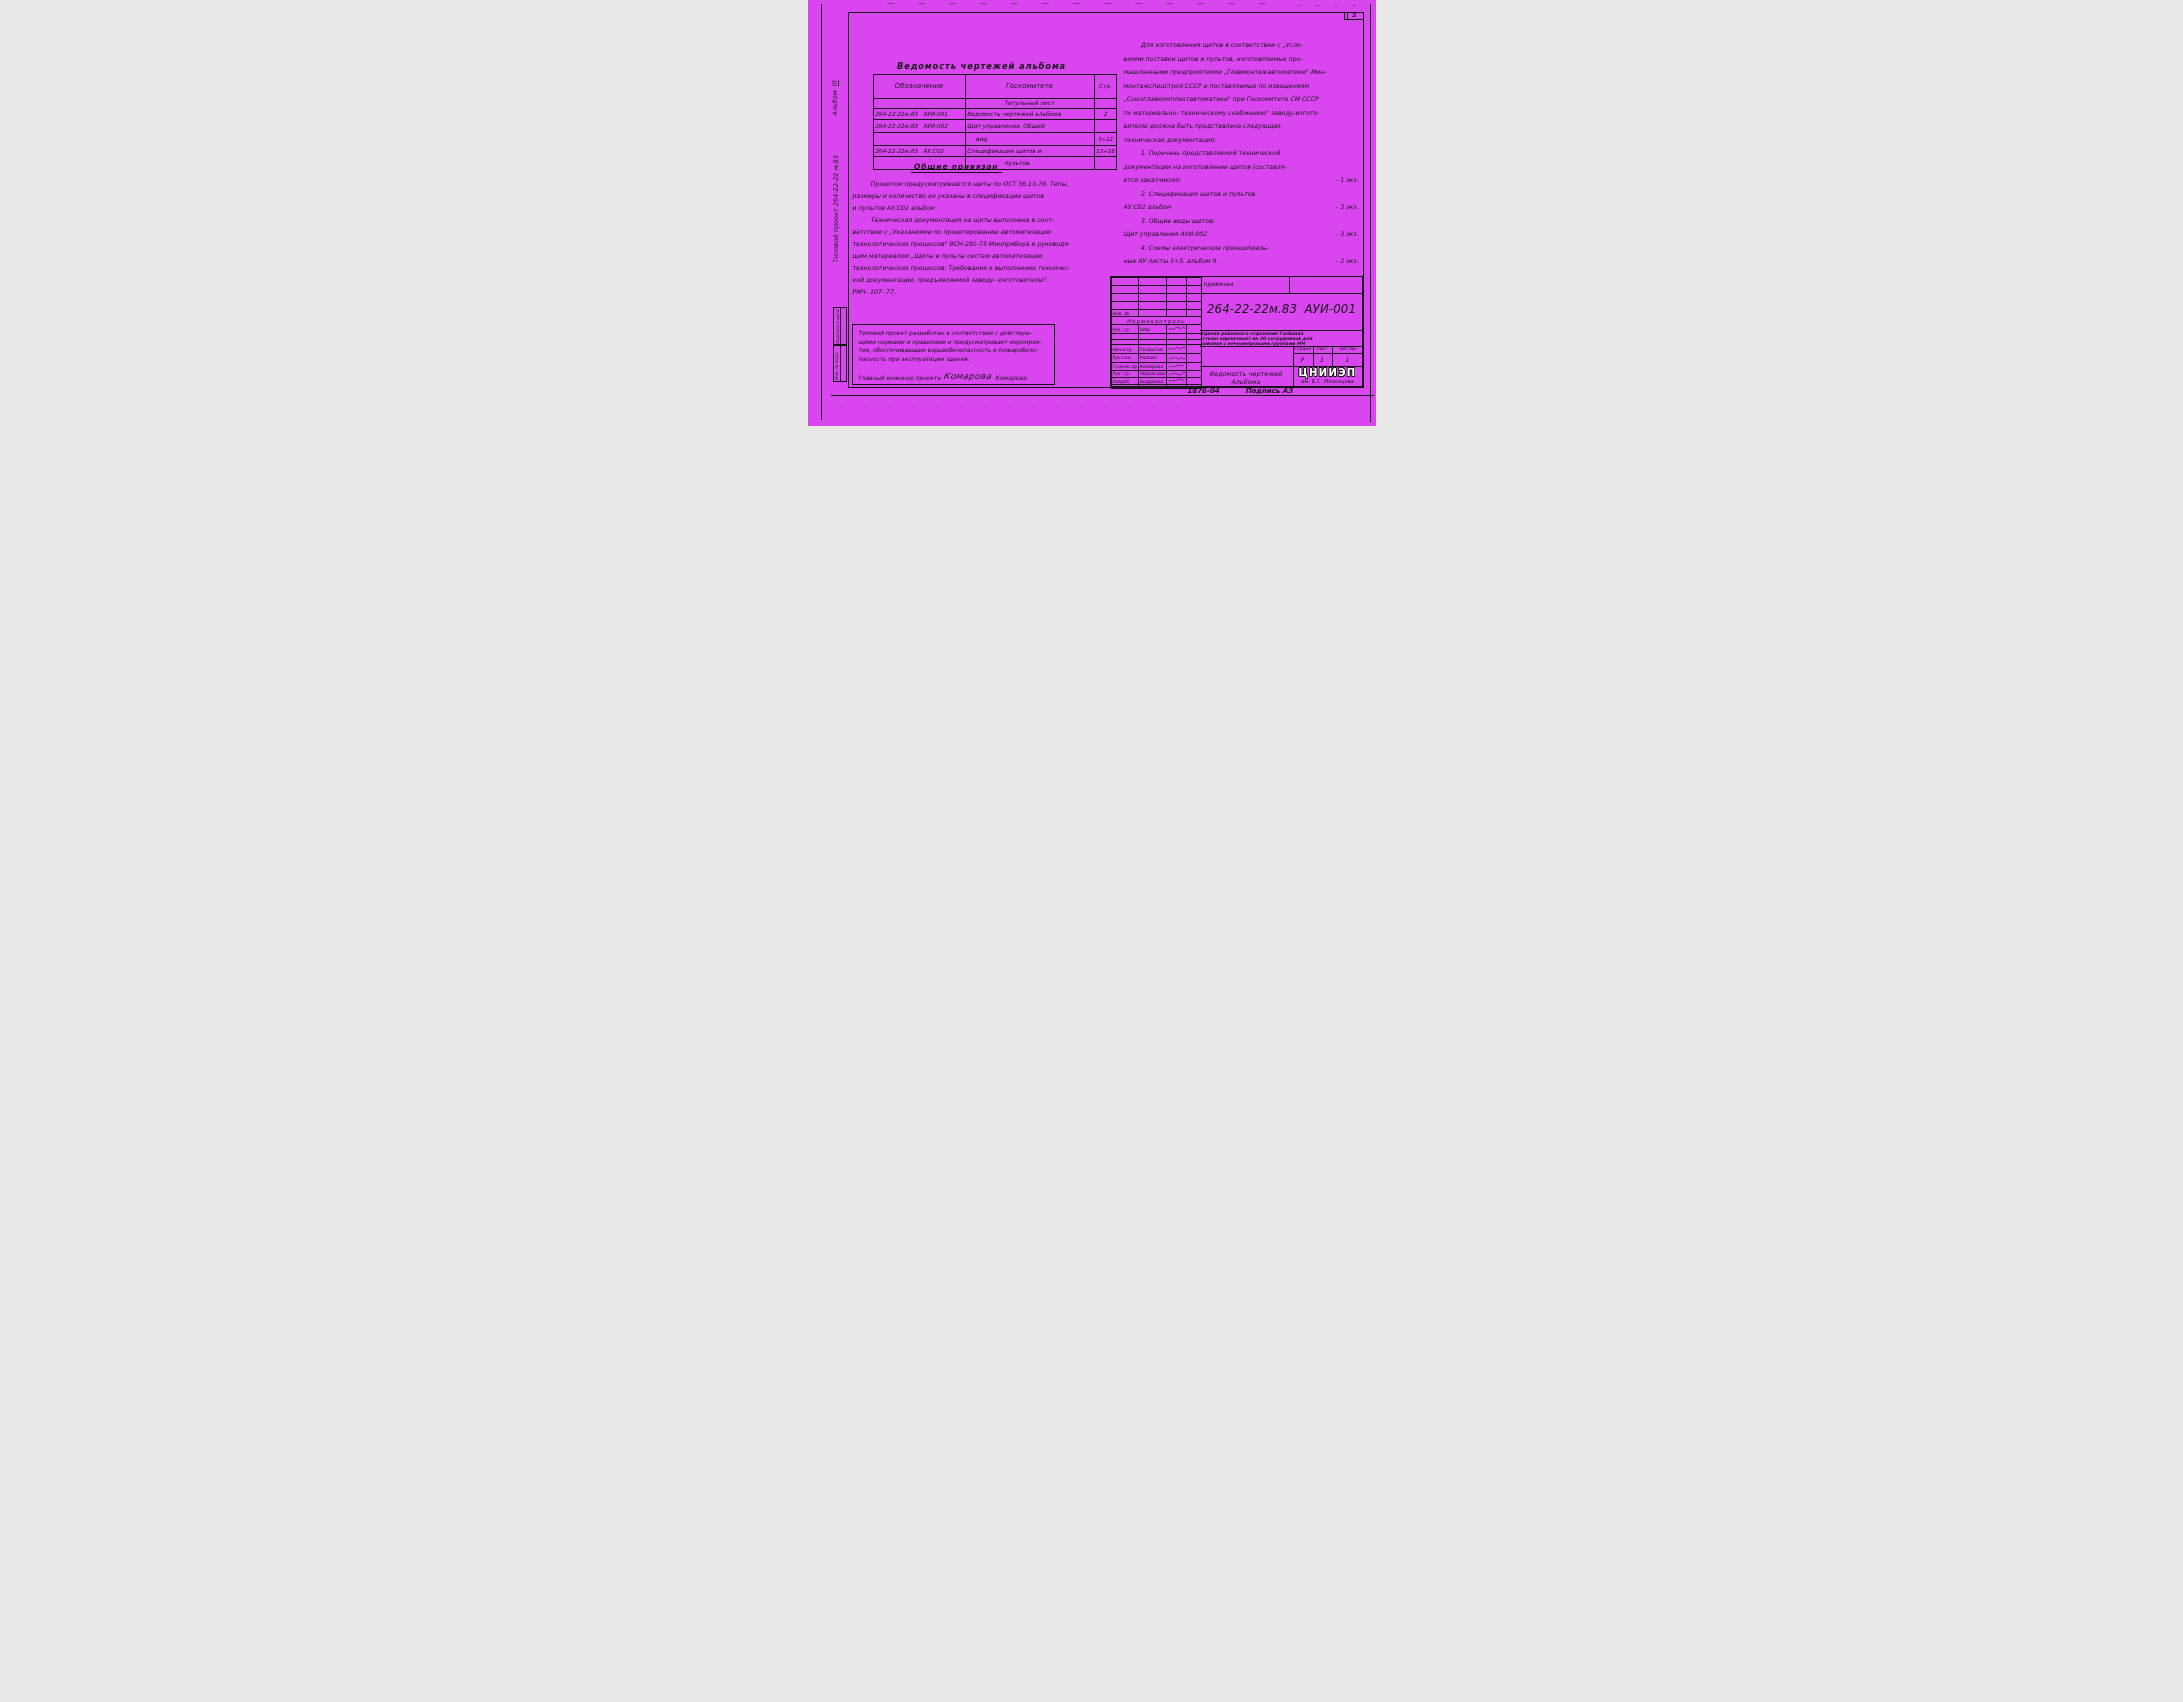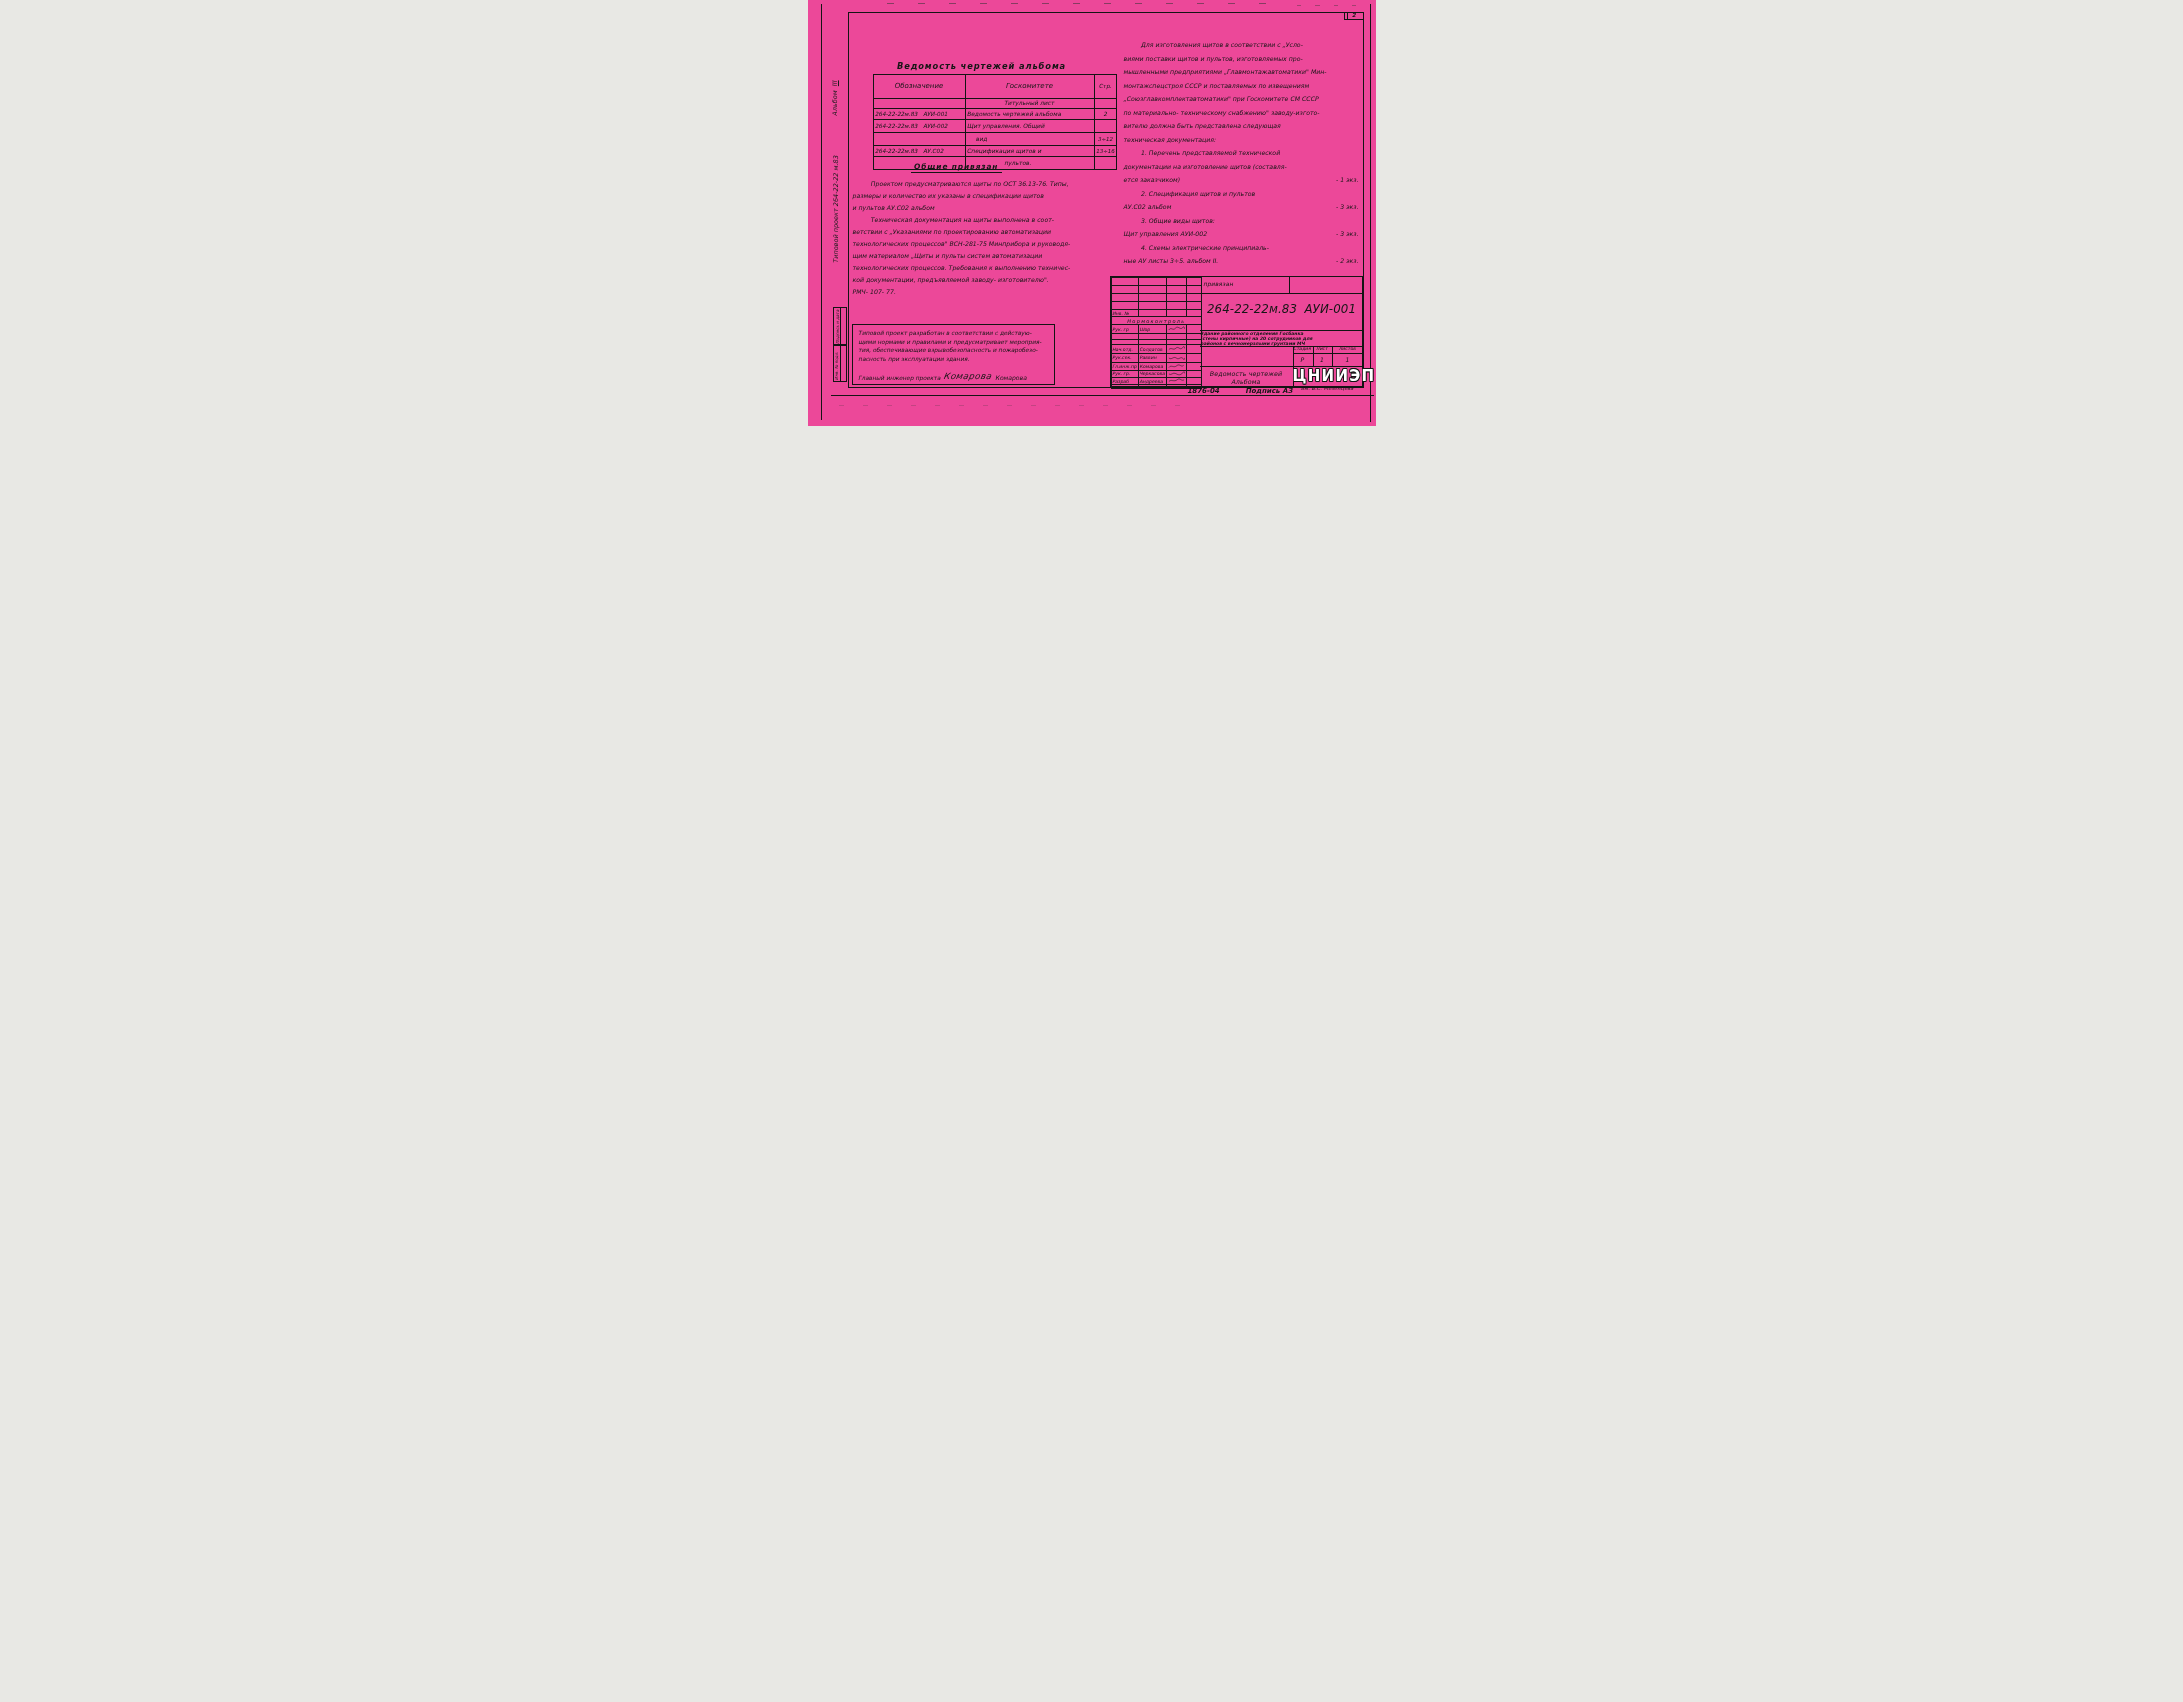--- a/index.html
+++ b/index.html
@@ -1,17 +1,17 @@
 <!DOCTYPE html>
 <html style="font-size:7px"><head>
 <meta charset="utf-8">
 <style>
   html,body{margin:0;padding:0;background:#e8e8e4;}
   *{box-sizing:border-box;}
-  .sheet{position:relative;width:568px;height:426px;background:#ec4899;margin:0 auto;overflow:hidden;
+  .sheet{position:relative;width:568px;height:426px;background:#d946ef;margin:0 auto;overflow:hidden;
          font-family:"DejaVu Sans",sans-serif;color:#161616;}
   .hw{font-style:italic;letter-spacing:0.1px;}
   .abs{position:absolute;}
   .line{position:absolute;background:#151515;}
   
   .frame{position:absolute;left:40px;top:11.8px;width:516px;height:376px;border:1.1px solid #141414;}
   .outer-left{left:13px;top:3.5px;width:0.9px;height:416px;}
   .outer-right{left:562px;top:3.5px;width:0.9px;height:418px;}
   .outer-bottom{left:23px;top:395px;width:543px;height:1.3px;}
   .top-dashes{position:absolute;left:79px;top:3.1px;width:393px;height:1.3px;opacity:.55;
@@ -394,21 +394,21 @@
     <div class="stage-cell" style="left:182px;top:79px;width:19.6px;font-size:6.1px;">Р</div>
     <div class="stage-cell" style="left:202px;top:79px;width:19px;font-size:6.1px;">1</div>
     <div class="stage-cell" style="left:221px;top:79px;width:32px;font-size:6.1px;">1</div>
 
     <div class="abs hw" style="left:89px;top:93px;width:93px;text-align:center;font-size:6.3px;line-height:8.3px;">
       <div>Ведомость  чертежей</div>
       <div>Альбома</div>
     </div>
 
     <div class="abs" style="left:182px;top:90px;width:70px;text-align:center;">
-      <div class="outline-text" style="font-size:15px;font-family:'DejaVu Sans',sans-serif;">ЦНИИЭП</div>
+      <div class="outline-text" style="font-size:10px;font-family:'DejaVu Sans',sans-serif;">ЦНИИЭП</div>
       <div class="hw" style="font-size:5px;margin-top:0.4px;">им. Б.С. Мезенцева</div>
     </div>
   </div>
 
   <div class="fmt">
     <span>1876-04</span>
     <span>Подпись А3</span>
   </div>
 
 </div>

